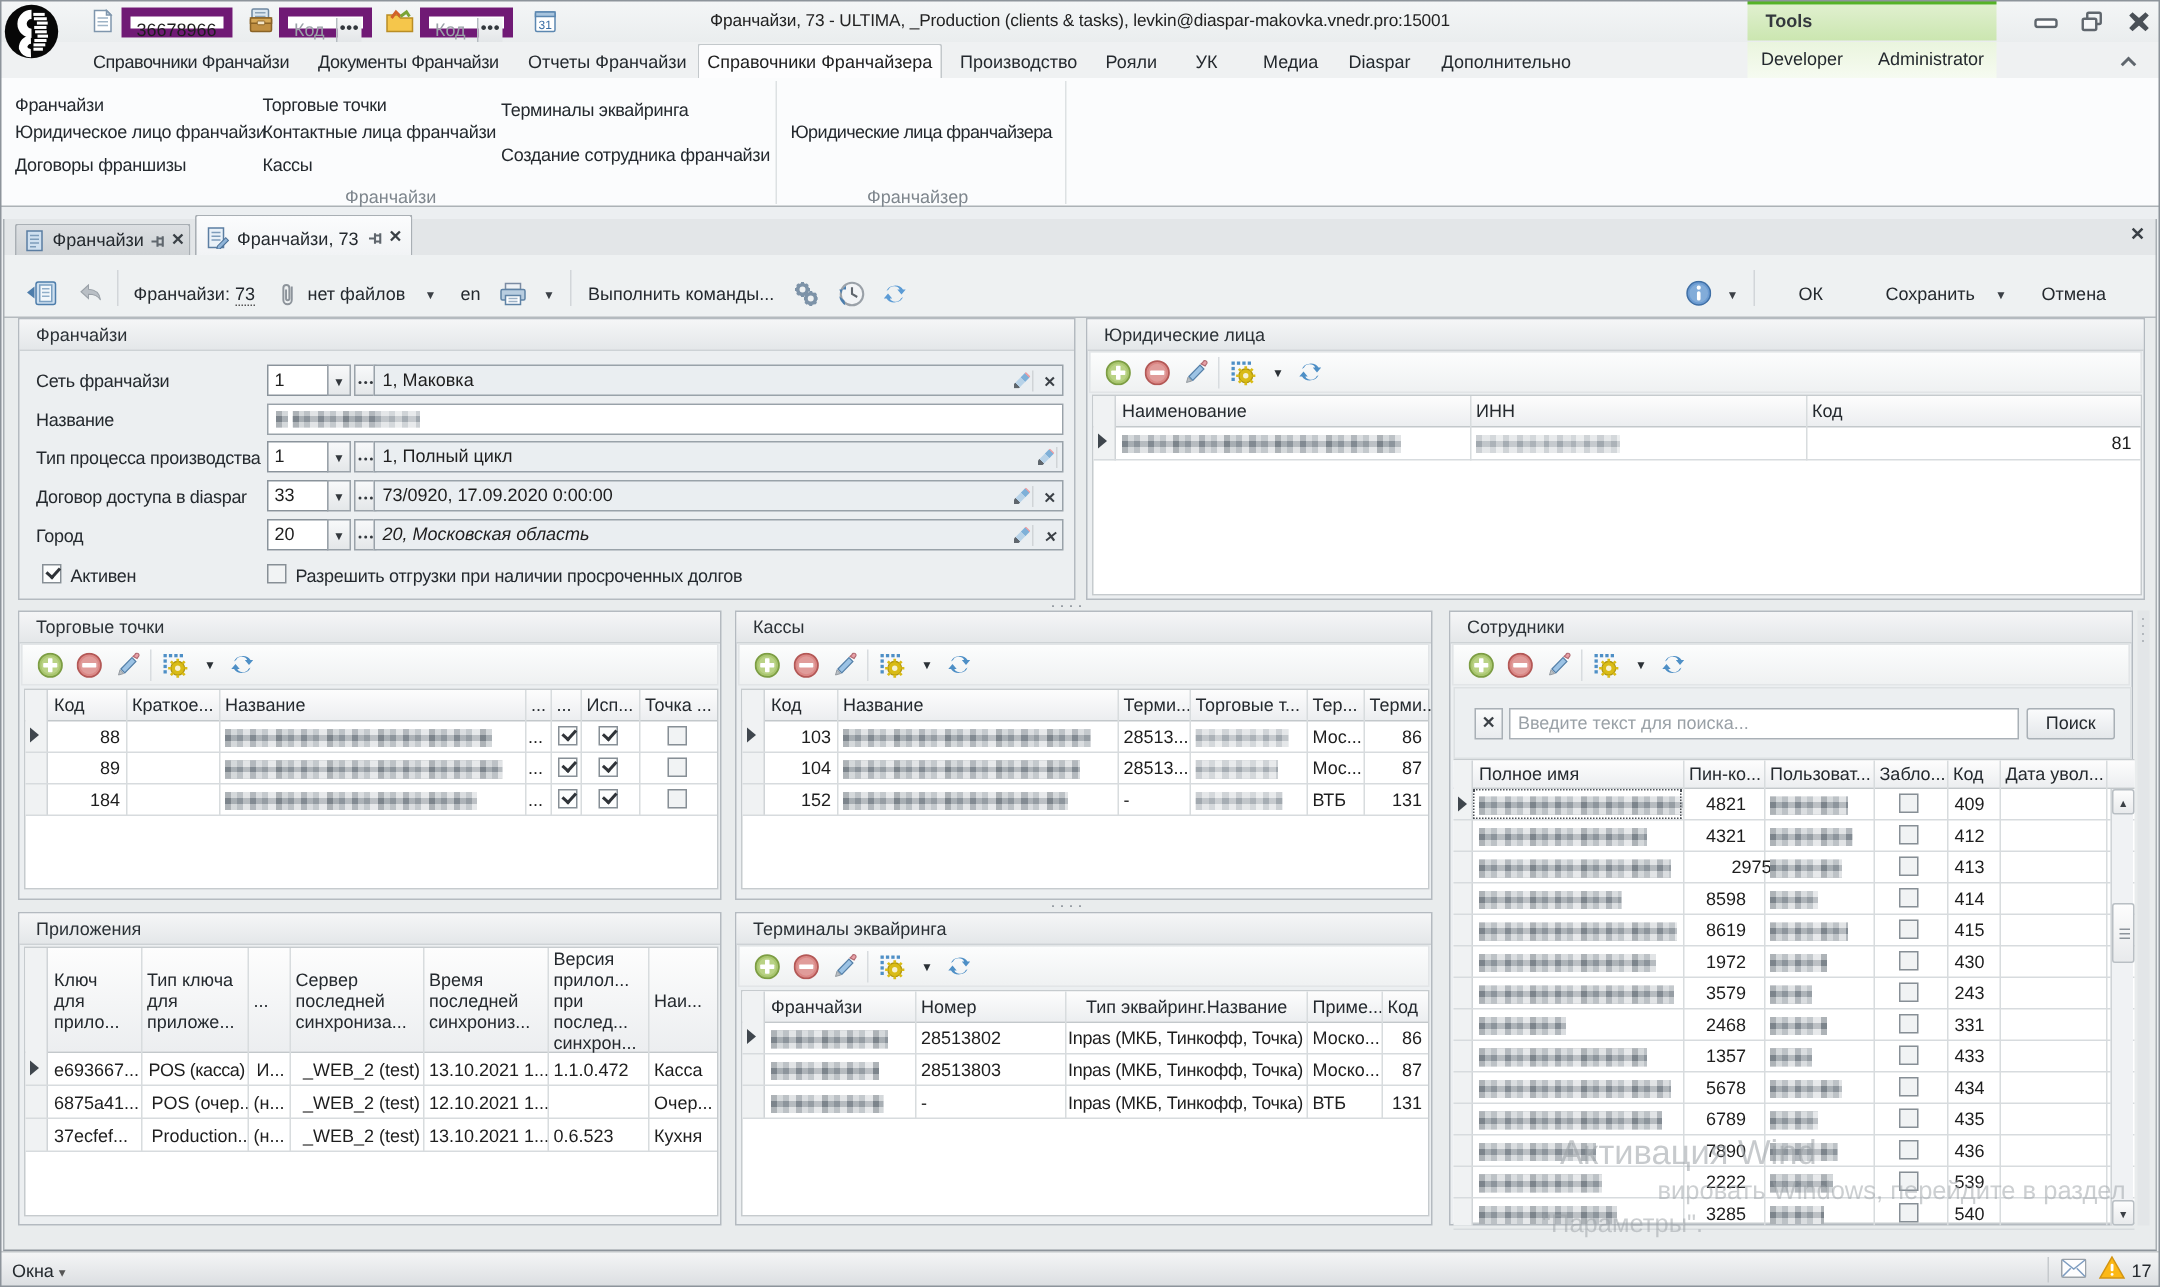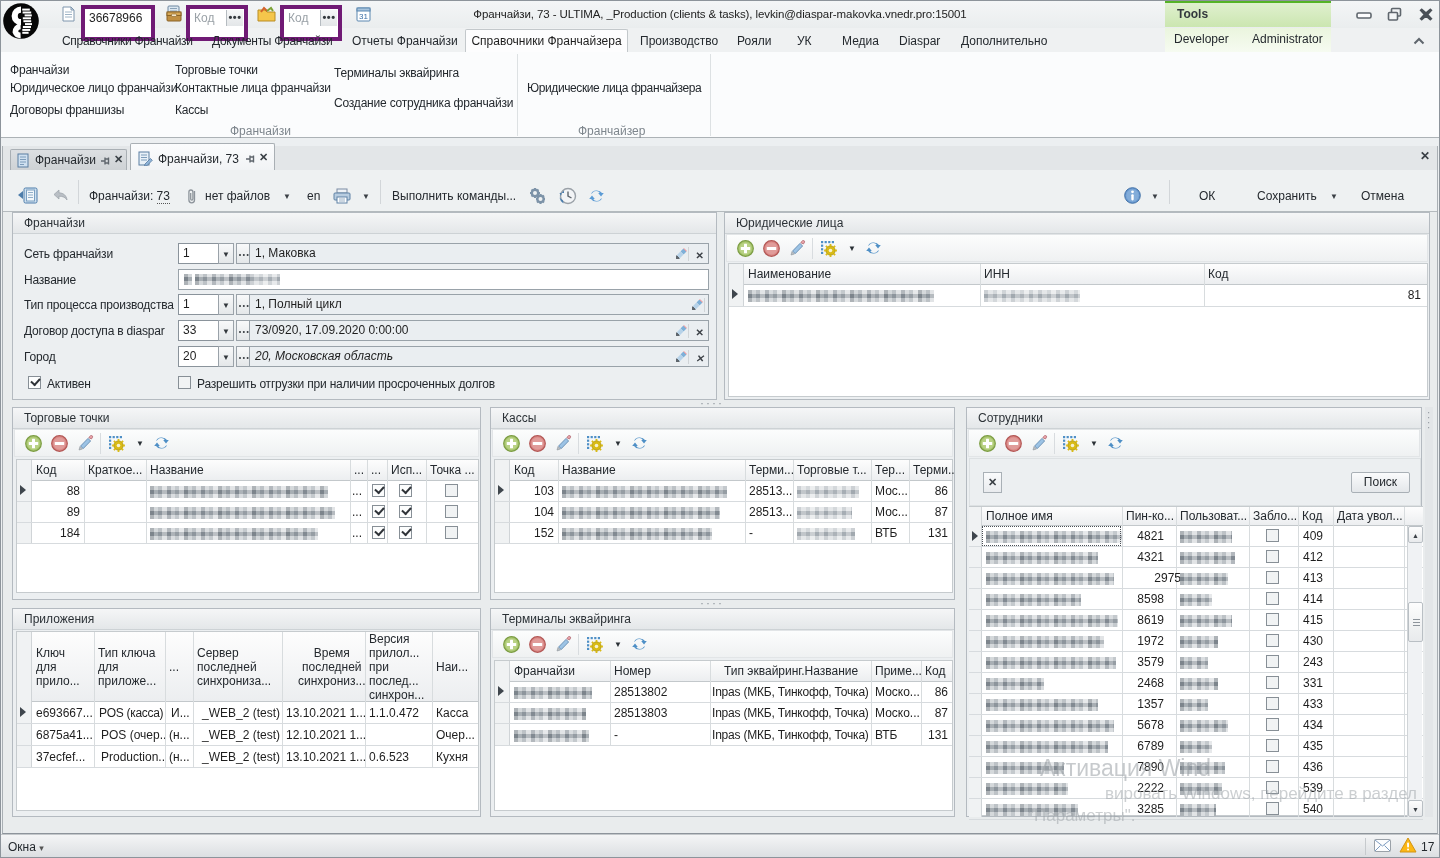--- a/index.html
+++ b/index.html
@@ -4,21 +4,21 @@
 <style>
 * {margin:0; padding:0; box-sizing:border-box;}
 html,body {width:1440px; height:858px; overflow:hidden;}
 body {font-family:"Liberation Sans", sans-serif; font-size:12px; color:#1e1e1e; background:#eceff1; position:relative;}
 .abs {position:absolute;}
 
 #titlebar {left:0; top:0; width:1440px; height:28px; background:linear-gradient(#f4f6f7,#eaedee);}
 #ribbontabs {left:0; top:28px; width:1440px; height:24px; background:#eff1f2;}
 #ribbonbody {left:0; top:52px; width:1440px; height:86px; background:#fbfcfd; border-bottom:1px solid #acb2b6;}
 #win {left:0; top:0; width:1440px; height:858px; border:1px solid #8d949b; pointer-events:none; z-index:99;}
-.qinput {position:absolute; top:5px; height:36px; background:#fff; border:4px solid #701a75; font-size:12px; line-height:18px; padding-left:4px;}
+.qinput {position:absolute; top:5px; height:20px; background:#fff; border:6px solid #701a75; font-size:12px; line-height:18px; padding-left:4px;}
 .ph {color:#9aa1a7;}
 .dots3 {position:absolute; right:1px; top:1px; width:17px; height:16px; background:linear-gradient(#f6f7f8,#e3e6e8); border-left:1px solid #b6bcc1; text-align:center; line-height:15px; color:#33383d; font-size:11px; letter-spacing:.5px; font-weight:bold;}
 .ttl {position:absolute; top:8px; width:100%; text-align:center; font-size:11.5px; letter-spacing:-.1px; color:#222;}
 #tools {left:1165px; top:0; width:166px; height:27px; background:linear-gradient(#e0f0cf,#cbe6b0); border-top:3px solid #55b327;}
 #tools2 {left:1165px; top:28px; width:166px; height:24px; background:linear-gradient(#eaf5de,#f6fbf1);}
 
 .rtab {position:absolute; top:30px; height:22px; line-height:22px; font-size:12px; color:#24292e;}
 #activetab {left:465px; top:29px; width:163px; height:23px; background:#fdfdfe; border:1px solid #c3c8cb; border-bottom:none; border-radius:2px 2px 0 0; text-align:center; line-height:22px;}
 .rlink {position:absolute; font-size:12px; color:#24292e; white-space:nowrap; letter-spacing:-.2px;}
 .rgroup {position:absolute; font-size:12px; color:#7e868d; top:124px;}
@@ -585,20 +585,21 @@
         </g>
       </svg>
   <div class="pcaret" style="left:121px;">▼</div>
   <svg class="pico" style="left:138px;" width="17" height="16" viewBox="0 0 17 16">
         <path d="M3 6 a6 5 0 0 1 11 -1 l1.8 0 -2.8 3.4 -2.8 -3.4 1.6 0 a4 3.4 0 0 0 -7.4 0 z" fill="#4e8fc6"></path>
         <path d="M14 10 a6 5 0 0 1 -11 1 l-1.8 0 2.8 -3.4 2.8 3.4 -1.6 0 a4 3.4 0 0 0 7.4 0 z" fill="#4e8fc6"></path>
       </svg>
  </div>
  <div class="abs" style="left:2px;top:50px;width:452px;height:48px;background:#eceff1;border:1px solid #dde1e3;">
    <div style="position:absolute;left:13px;top:13px;width:19px;height:21px;background:linear-gradient(#fafbfc,#e9ebee);border:1px solid #a9b0b6;text-align:center;line-height:19px;color:#3b4046;font-size:11px;font-weight:bold;">✕</div>
+   <div style="position:absolute;left:36px;top:13px;width:340px;height:21px;background:#fff;border:1px solid #a9b0b6;line-height:19px;padding-left:5px;color:#9aa1a7;">Введите текст для поиска...</div>
    <div style="position:absolute;left:381px;top:13px;width:59px;height:21px;background:linear-gradient(#fafbfc,#e4e7ea);border:1px solid #a9b0b6;border-radius:2px;text-align:center;line-height:19px;color:#24292e;">Поиск</div>
  </div>
  <div class="grid" style="left:2px;top:98px;width:454px;height:310px;border-left:none;border-right:none;">
   <div class="ghead" style="height:19px;">
     <div class="gcell" style="left:13px;width:140px;line-height:18px;">Полное имя</div>
     <div class="gcell" style="left:153px;width:54px;line-height:18px;">Пин-ко...</div>
     <div class="gcell" style="left:207px;width:73px;line-height:18px;">Пользоват...</div>
     <div class="gcell" style="left:280px;width:49px;line-height:18px;">Забло...</div>
     <div class="gcell" style="left:329px;width:35px;line-height:18px;">Код</div>
     <div class="gcell" style="left:364px;width:71px;line-height:18px;">Дата увол...</div>
@@ -749,21 +750,21 @@
 </div>
 
 <div class="panel" style="left:12px;top:608px;width:469px;height:209px;">
  <div class="phead">Приложения</div>
  <div class="grid" style="left:3px;top:22px;width:463px;height:180px;">
   <div class="ghead" style="height:70px;">
     <div class="ghc" style="left:15px;width:62px;">Ключ<br>для<br>прило...</div>
     <div class="ghc" style="left:77px;width:71px;">Тип ключа<br>для<br>приложе...</div>
     <div class="ghc" style="left:148px;width:28px;">...</div>
     <div class="ghc" style="left:176px;width:89px;">Сервер<br>последней<br>синхрониза...</div>
-    <div class="ghc" style="left:277px;width:83px;text-align:center;">Время<br>последней<br>синхрониз...</div>
+    <div class="ghc" style="left:265px;width:83px;">Время<br>последней<br>синхрониз...</div>
     <div class="ghc" style="left:348px;width:67px;">Версия<br>прилол...<br>при<br>послед...<br>синхрон...</div>
     <div class="ghc" style="left:415px;width:46px;">Наи...</div>
   </div>
   <div class="gline" style="left:77px;height:136px;"></div>
       <div class="gline" style="left:148px;height:136px;"></div>
       <div class="gline" style="left:176px;height:136px;"></div>
       <div class="gline" style="left:265px;height:136px;"></div>
       <div class="gline" style="left:348px;height:136px;"></div>
       <div class="gline" style="left:415px;height:136px;"></div>
   <div class="marker" style="height:136px;width:15px;"></div>

